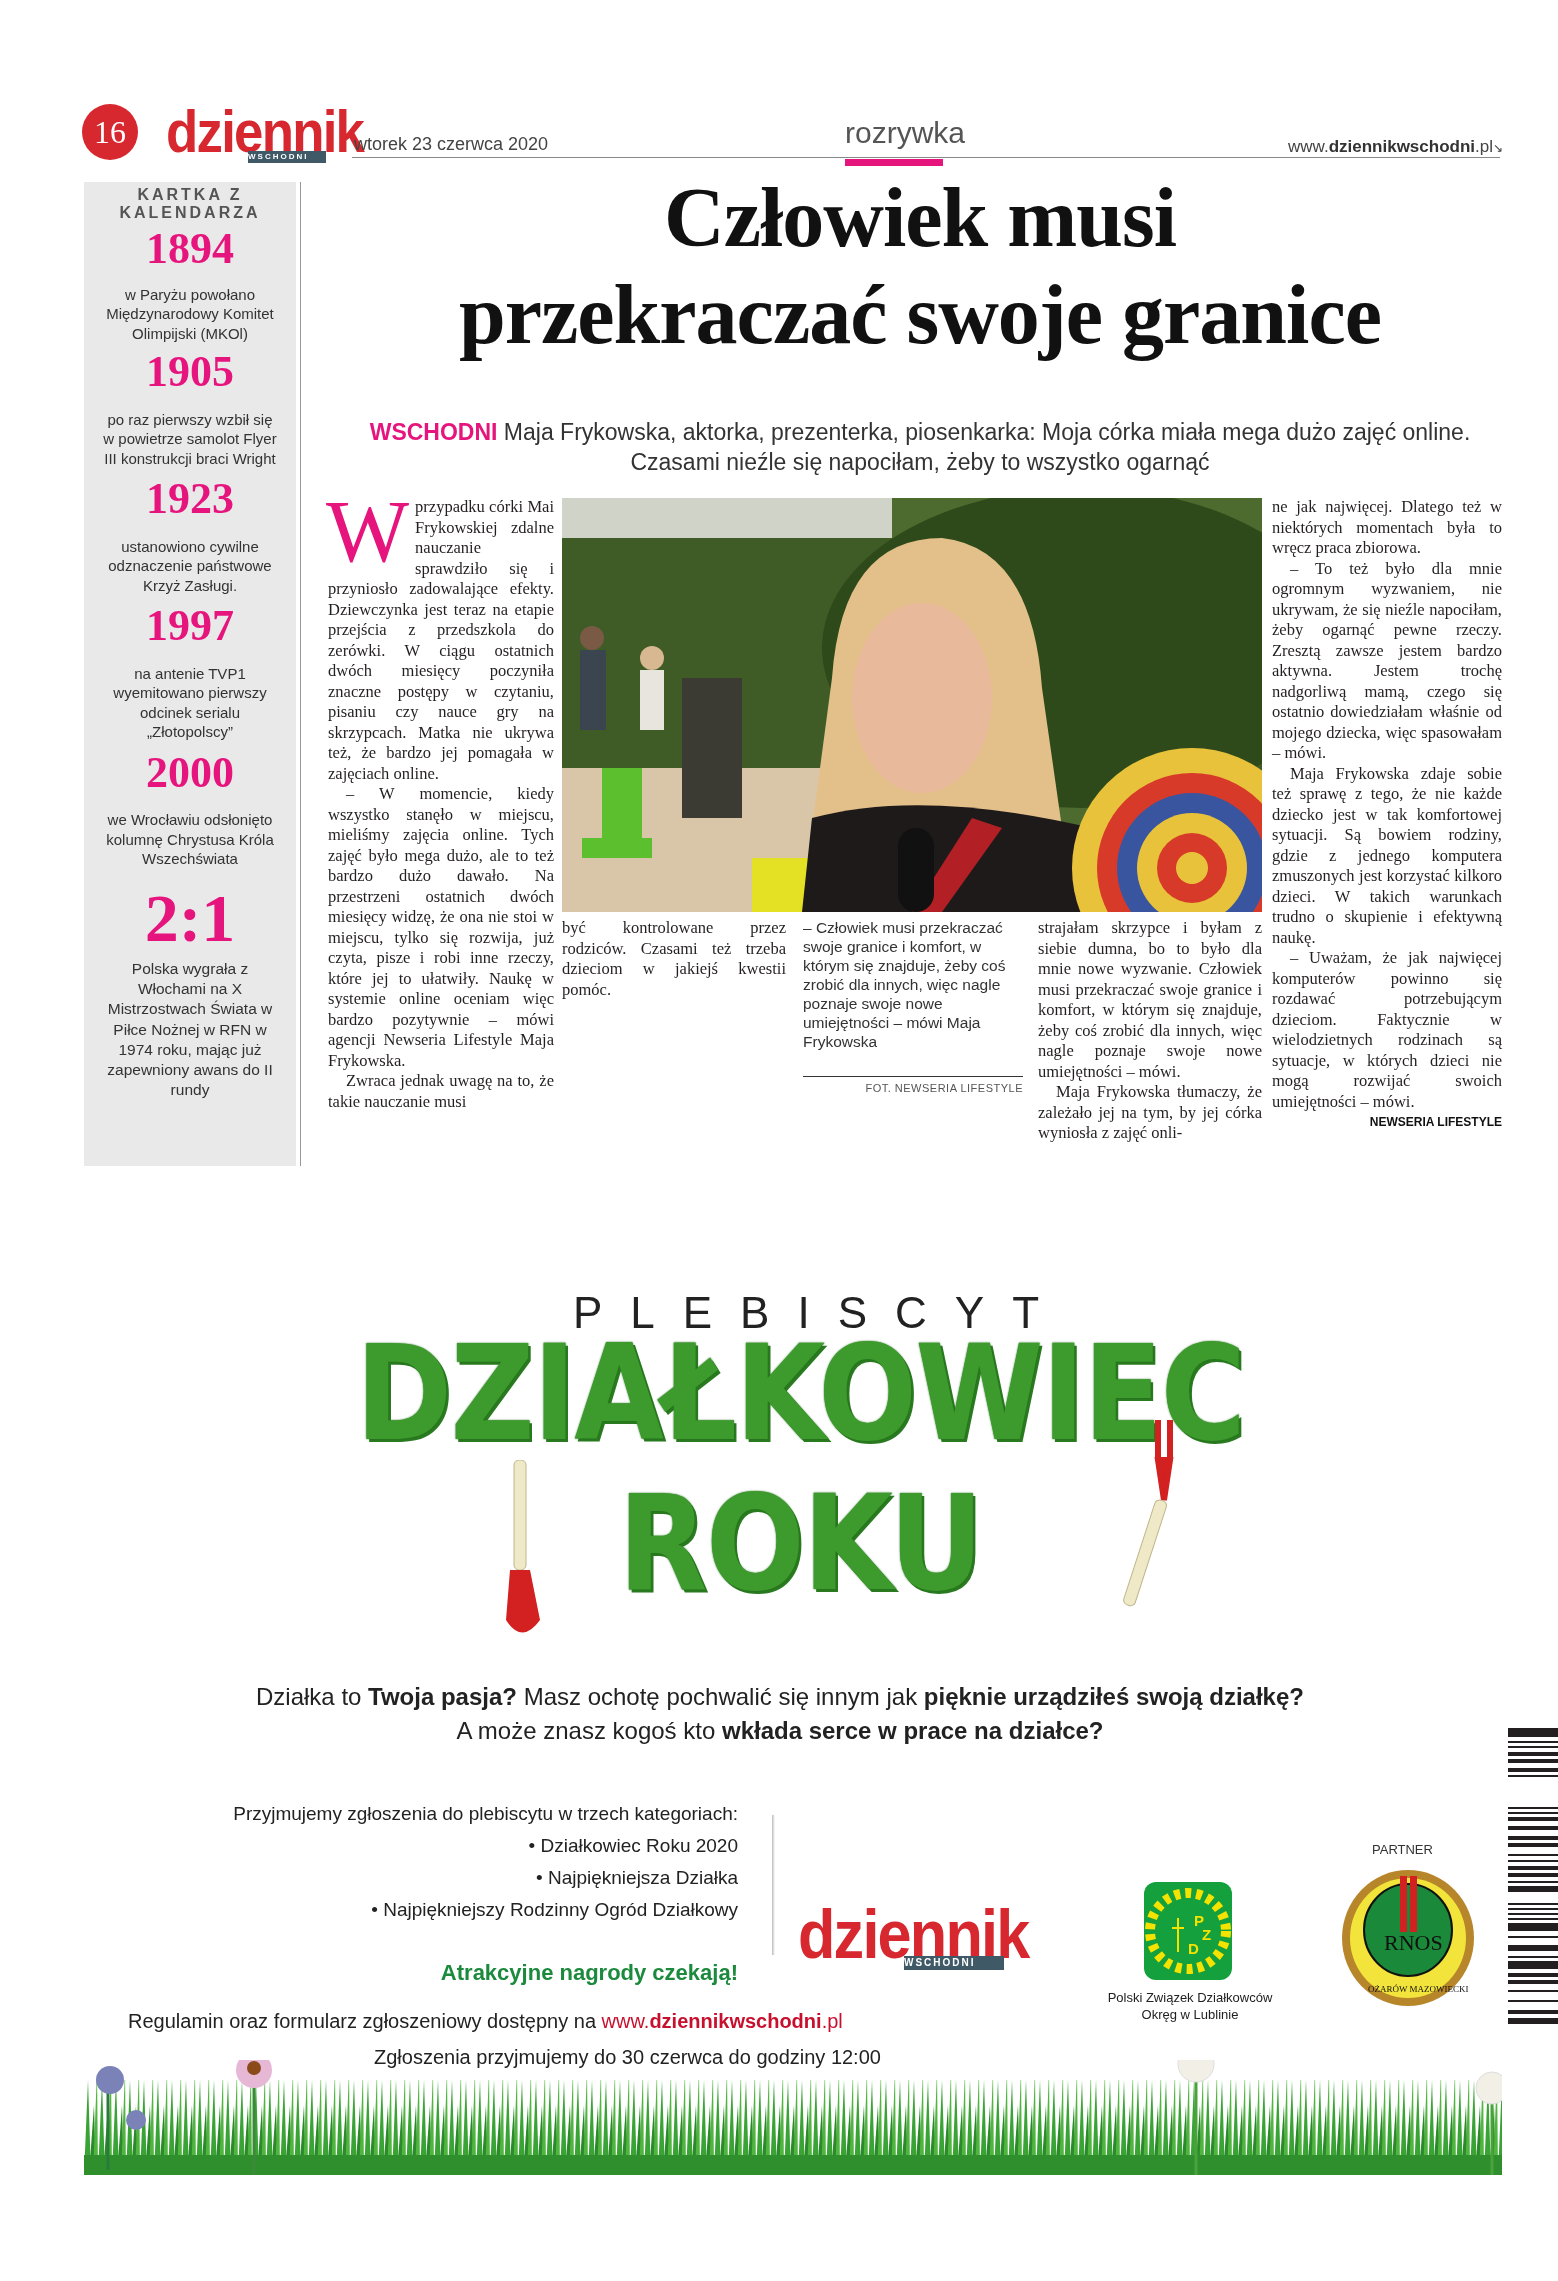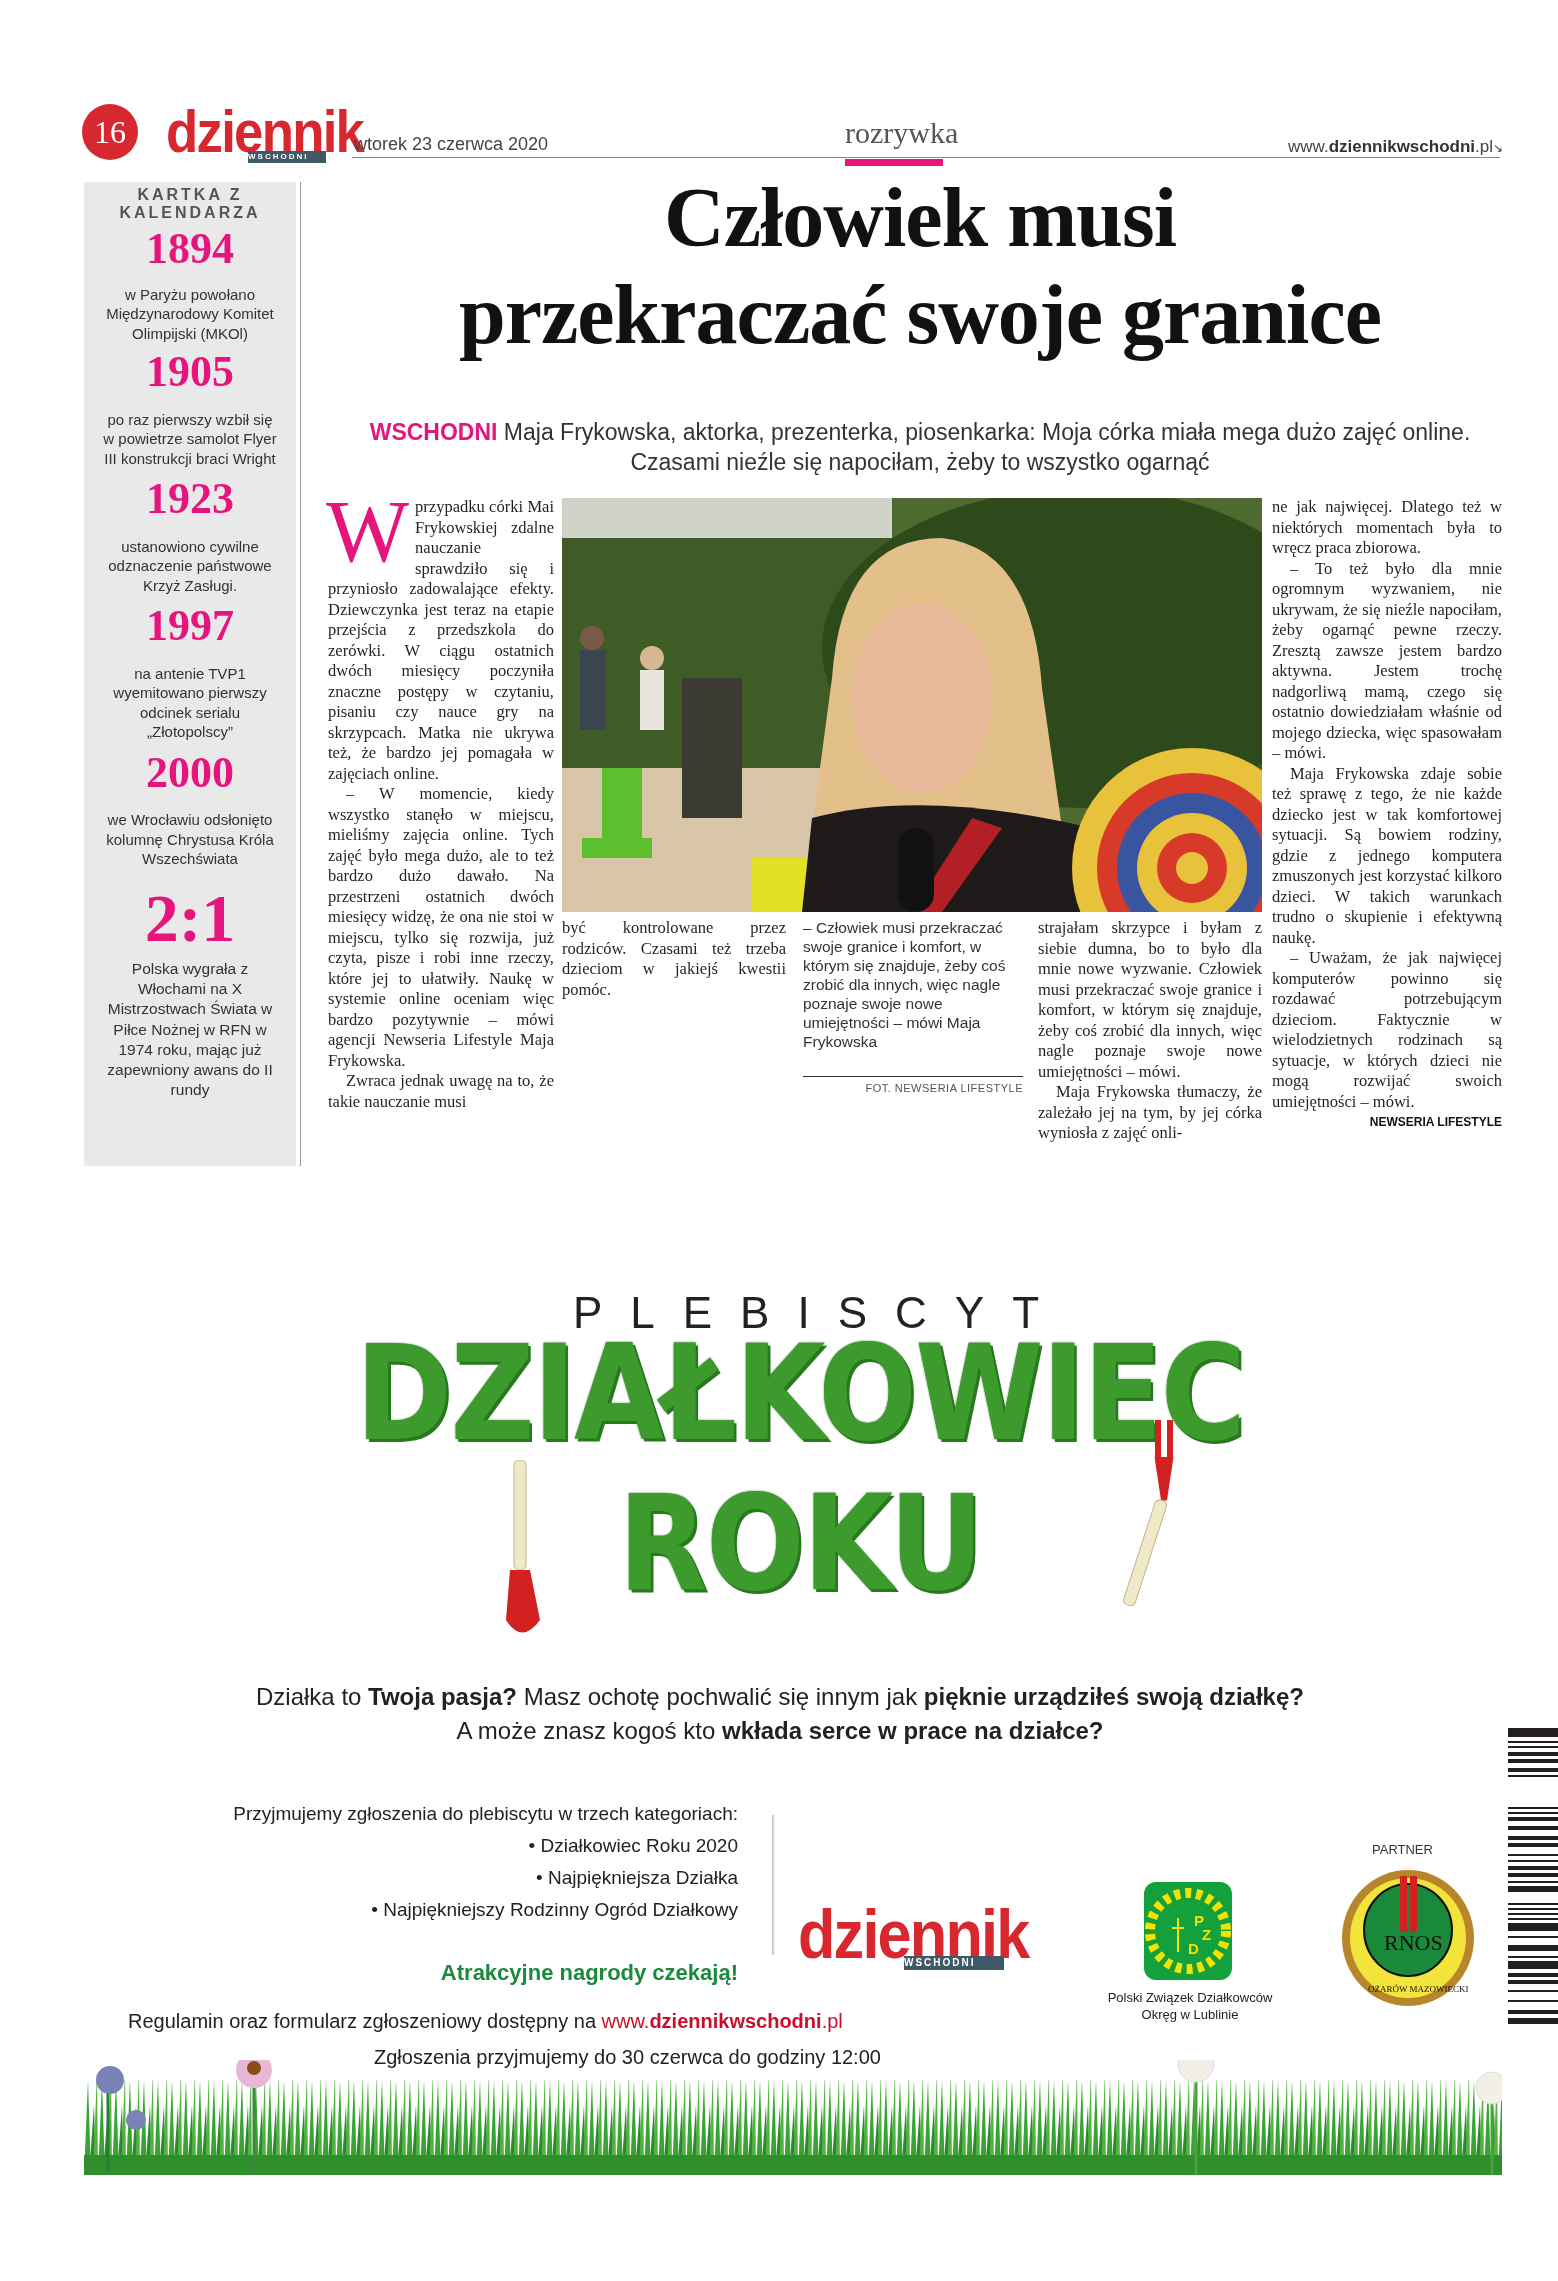--- a/index.html
+++ b/index.html
@@ -4,21 +4,21 @@
 <style>
   html,body{margin:0;padding:0;background:#fff;}
   body{width:1558px;height:2281px;position:relative;overflow:hidden;font-family:"Liberation Sans",sans-serif;color:#231f20;}
   .abs{position:absolute;}
   
   .pagenum{left:82px;top:104px;width:56px;height:56px;border-radius:50%;background:#d7282f;color:#fff;font-family:"Liberation Serif",serif;font-size:32px;line-height:56px;text-align:center;}
   .logo{font-family:"Liberation Sans",sans-serif;font-weight:bold;color:#d7282f;letter-spacing:-2px;line-height:1;}
   .logo-sub{position:absolute;background:#3f5a66;color:#fff;font-weight:bold;letter-spacing:2px;text-align:left;}
   .hdr-line{left:352px;top:157px;width:1148px;height:1px;background:#888;}
   .date{left:354px;top:134px;font-size:18px;color:#444;}
-  .section{left:845px;top:116px;font-size:30px;color:#555;font-family:Liberation Serif, serif;}
+  .section{left:845px;top:116px;font-size:30px;color:#555;}
   .section-bar{left:845px;top:159px;width:98px;height:7px;background:#e6157d;}
   .site{left:1288px;top:137px;font-size:17px;color:#444;}
   .site b{color:#333;}
   
   .sidebar{left:84px;top:182px;width:212px;height:984px;background:#e9e9e9;}
   .sidebar-rule{left:300px;top:182px;width:1px;height:984px;background:#999;}
   .sb-title{width:212px;text-align:center;font-size:16px;font-weight:bold;letter-spacing:3px;color:#555;margin-top:4px;}
   .year{width:212px;text-align:center;font-family:"Liberation Serif",serif;font-weight:bold;color:#e6157d;font-size:44px;line-height:1.15;}
   .year.big{font-size:68px;}
   .event{width:180px;margin:0 auto;text-align:center;font-size:15px;line-height:1.3;color:#333;}

